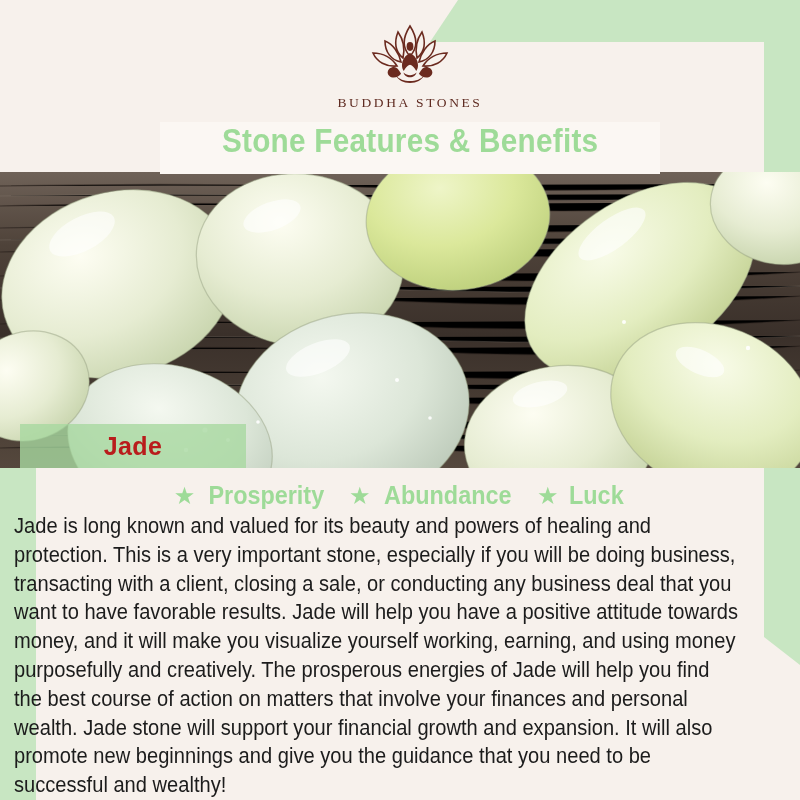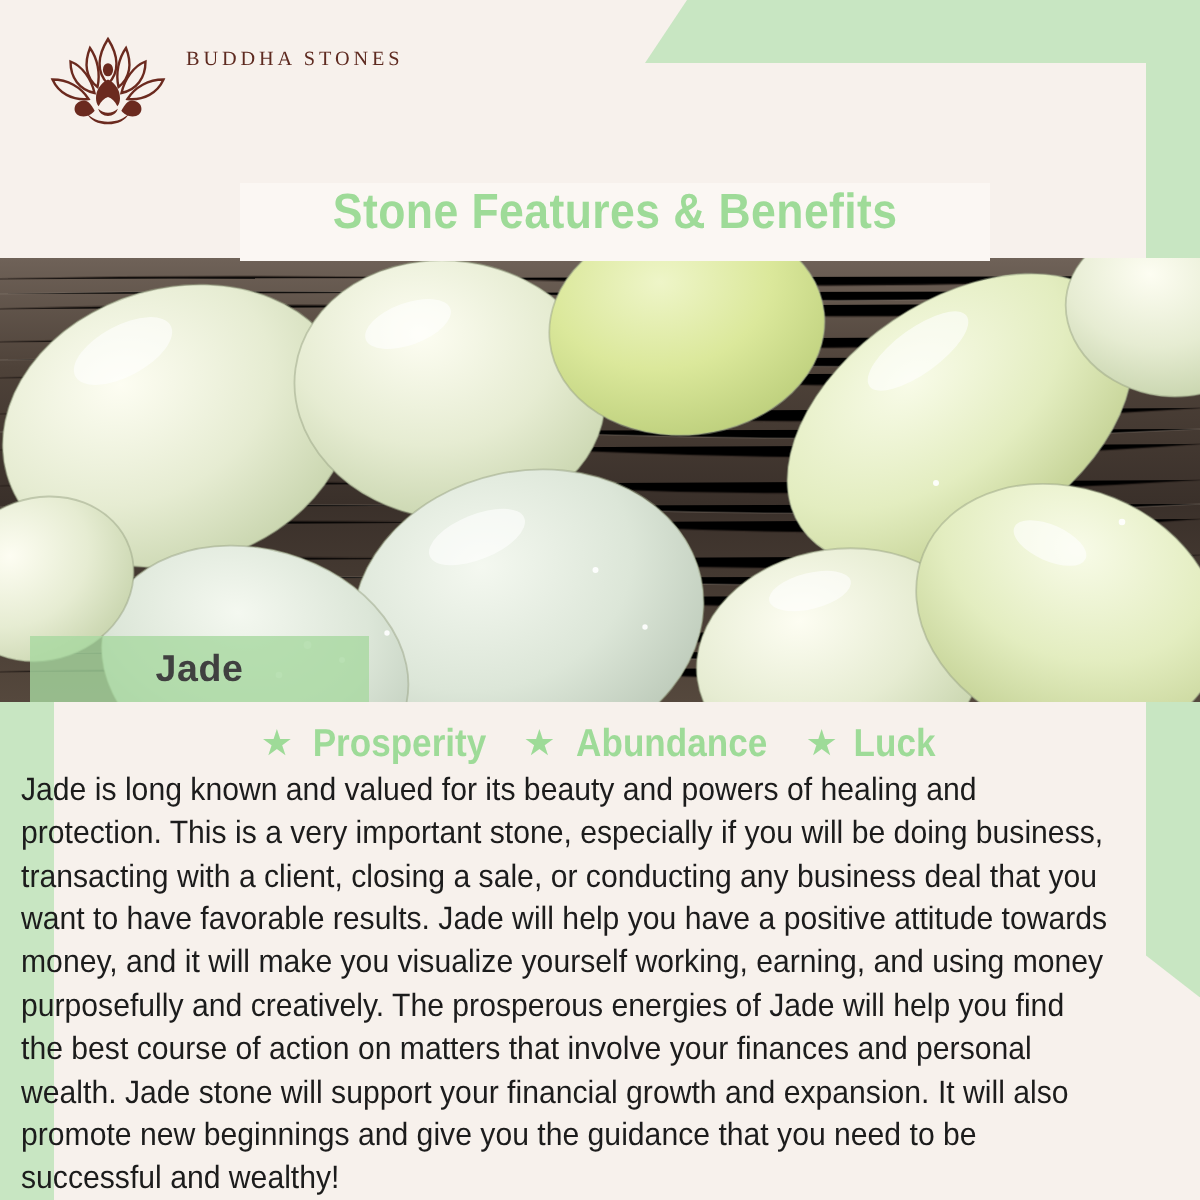--- a/index.html
+++ b/index.html
@@ -25,22 +25,22 @@
   }
   .frame-left{
     position:absolute; left:0; top:195px; width:36px; height:605px;
     background:#c8e6c2;
     clip-path:polygon(0 28px, 100% 0, 100% 100%, 0 100%);
   }
 
   
   .header{
     position:absolute; top:0; left:0; width:800px; height:124px;
-    display:flex; flex-direction:row;
-    align-items:flex-start; justify-content:flex-start;
+    display:flex; flex-direction:column;
+    align-items:center; justify-content:flex-start;
     padding-top:22px;
     z-index:4;
     padding-left:20px;
   }
   .logo-mark{ width:104px; height:64px; display:block; }
   .logo-word{
     margin-top:9px;
     font-family:"Liberation Serif", serif;
     font-size:13.5px; letter-spacing:2.6px;
     color:#5e2a20; font-weight:400;
@@ -70,21 +70,21 @@
   .photo svg{ display:block; width:800px; height:296px; }
 
   
   .jade-banner{
     position:absolute; top:424px; left:20px; width:226px; height:44px;
     background:rgba(168,216,160,.80);
     display:flex; align-items:center; justify-content:center;
     z-index:6;
   }
   .jade-text{
-    color:#404040; font-size:25px; font-weight:bold; letter-spacing:.4px;
+    color:#b91c1c; font-size:25px; font-weight:bold; letter-spacing:.4px;
   }
 
   
   .benefits{
     position:absolute; top:480px; left:0; width:800px;
     display:flex; align-items:center; justify-content:center; gap:18px;
     z-index:5;
   }
   .benefit{ display:flex; align-items:center; gap:7px; }
   .star{ color:#9edb98; font-size:24px; line-height:1; }

